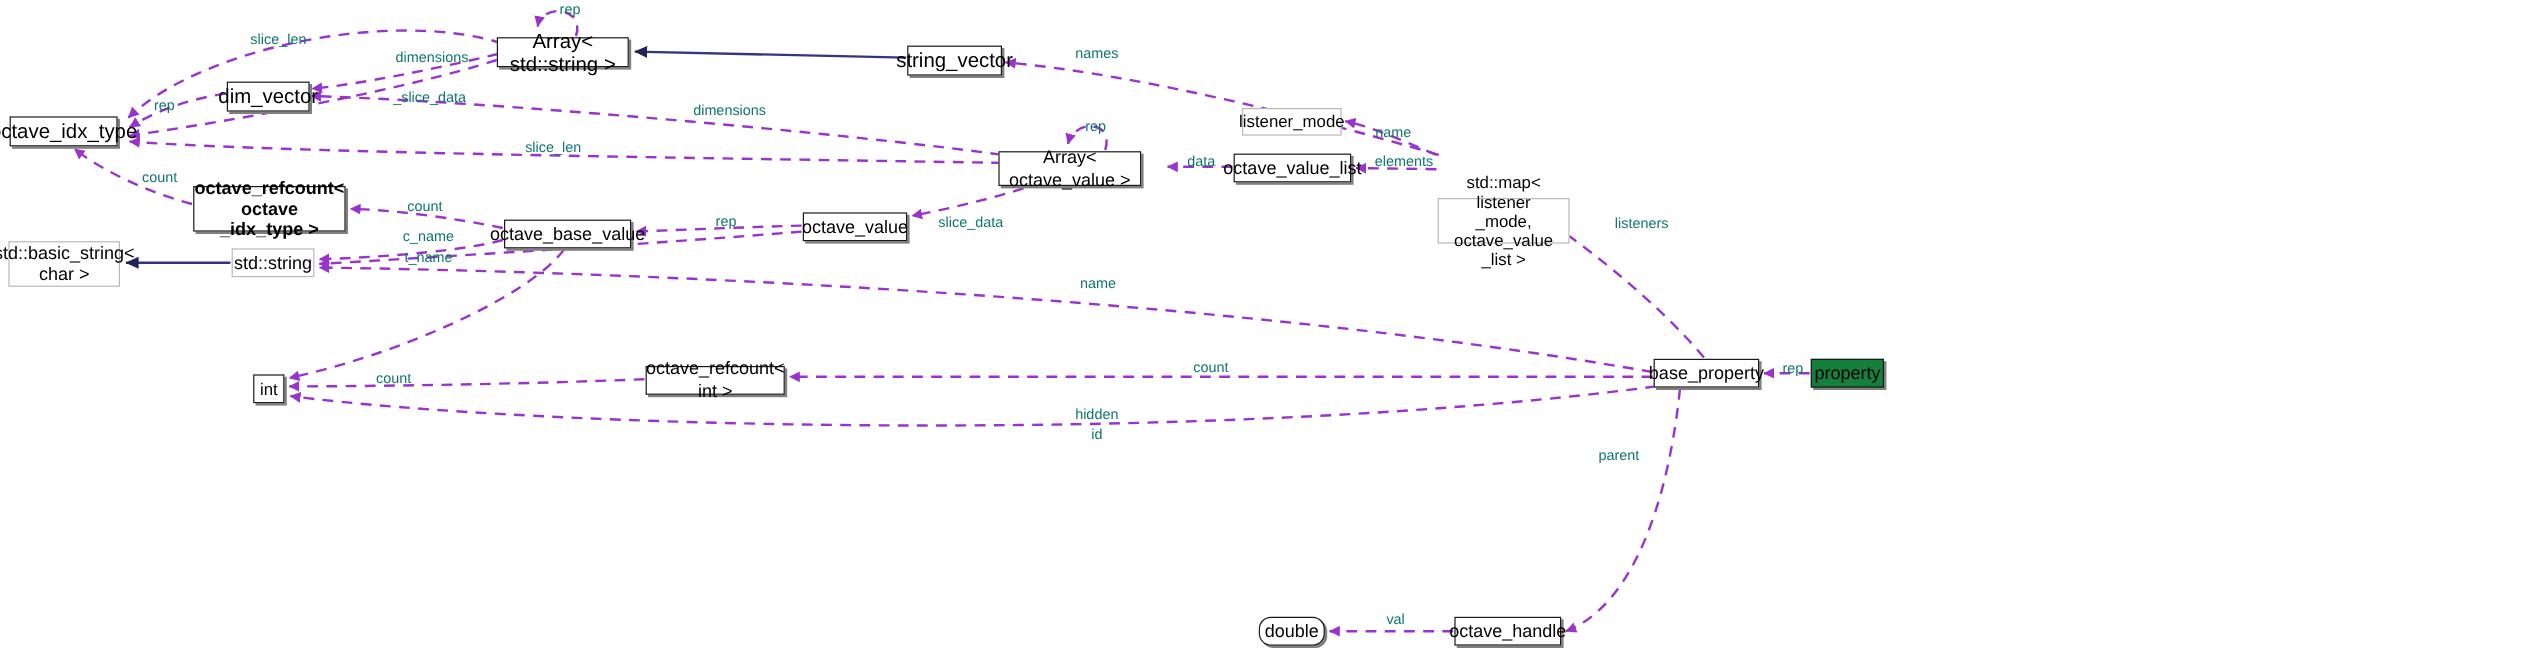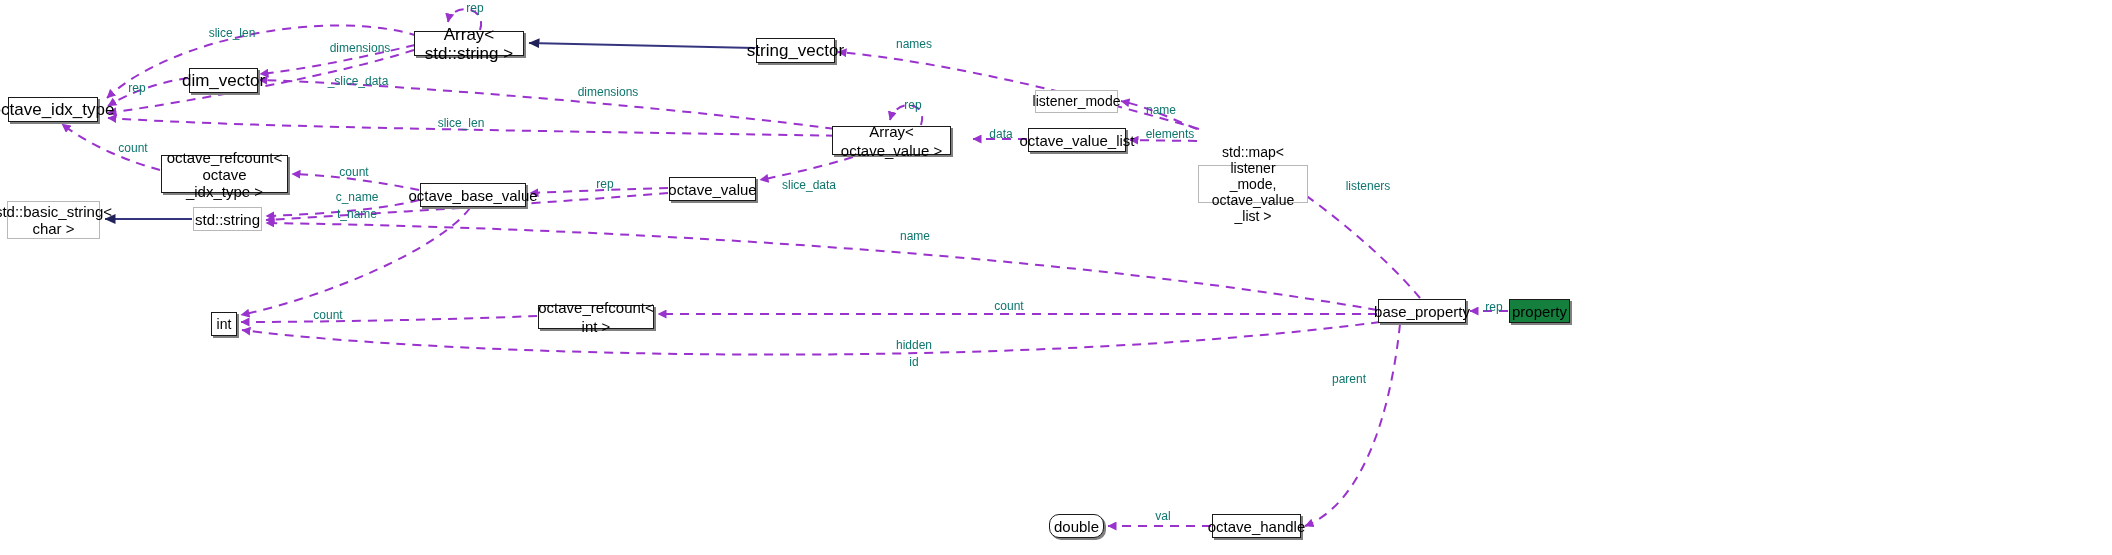--- a/index.html
+++ b/index.html
@@ -147,21 +147,21 @@
   </svg>
 
   <div class="node solid" style="left:8px;  top:97px;  width:90px;  height:25px;">octave_idx_type</div>
 
   <div class="node solid" style="left:189px; top:68px;  width:69px;  height:25px;">dim_vector</div>
 
   <div class="node solid" style="left:414px; top:31px;  width:110px; height:25px;">Array&lt; std::string &gt;</div>
 
   <div class="node solid" style="left:756px; top:38px;  width:79px;  height:25px;">string_vector</div>
 
-  <div class="node solid" style="left:161px; top:155px; width:127px; height:38px; font-size:15px; line-height:17px;">octave_refcount&lt; octave
+  <div class="node solid" style="left:161px; top:155px; width:127px; height:38px; font-size:15px; line-height:17px;font-weight:bold;">octave_refcount&lt; octave
 _idx_type &gt;</div>
 
   <div class="node faint" style="left:7px;   top:201px; width:93px;  height:38px; font-size:15px; line-height:17px;">std::basic_string&lt;
 char &gt;</div>
 
   <div class="node faint" style="left:193px; top:207px; width:69px;  height:24px; font-size:15px;">std::string</div>
 
   <div class="node solid" style="left:420px; top:183px; width:106px; height:24px; font-size:15px;">octave_base_value</div>
 
   <div class="node solid" style="left:669px; top:177px; width:87px;  height:24px; font-size:15px;">octave_value</div>

